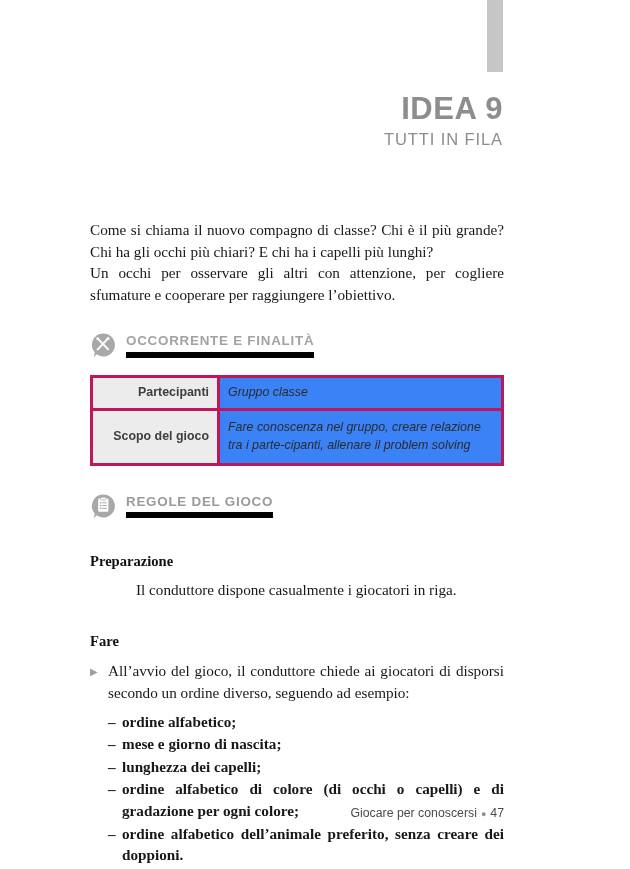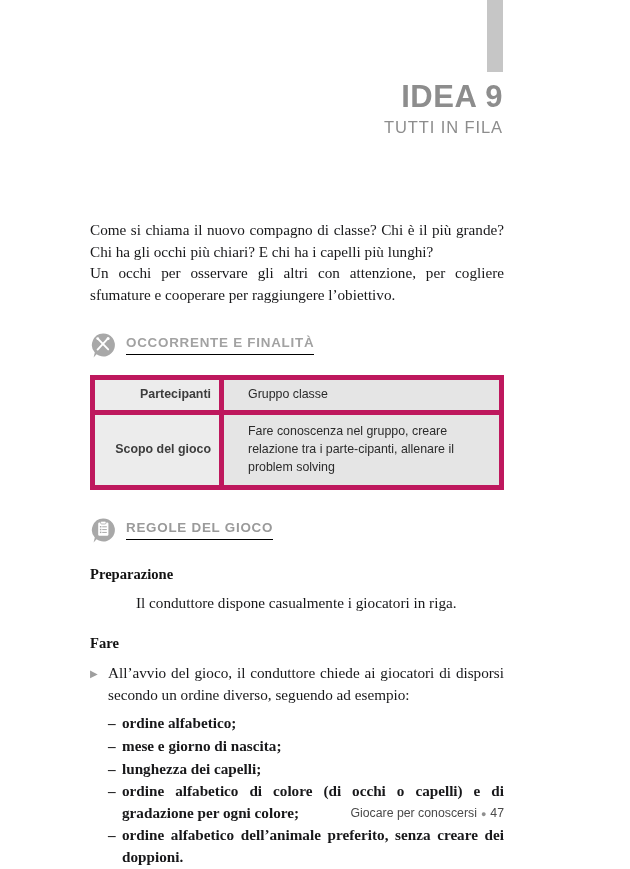--- a/index.html
+++ b/index.html
@@ -27,21 +27,21 @@
     position: absolute;
     left: 487px;
     top: 0;
     width: 16px;
     height: 72px;
     background: #c6c6c6;
   }
   .header-block {
     position: absolute;
     left: 0;
-    top: 80px;
+    top: 92px;
     width: 503px;
     text-align: right;
   }
   .idea-title {
     font-family: "Liberation Sans", sans-serif;
     font-weight: bold;
     font-size: 31px;
     letter-spacing: 0.5px;
     color: #8d8d8d;
     line-height: 1.08;
@@ -88,62 +88,63 @@
     position: relative;
   }
   .badge-icon svg { display: block; }
 
   .section-title {
     font-family: "Liberation Sans", sans-serif;
     font-weight: bold;
     font-size: 13.4px;
     letter-spacing: 0.75px;
     color: #a2a2a2;
-    border-bottom: 1px solid #000000;
+    border-bottom: 6px solid #000000;
     padding-bottom: 3px;
     line-height: 1.1;
   }
   .section-title.dark { color: #9a9a9a; }
 
   
   .info-table {
     margin-top: 16px;
     border-collapse: collapse;
     width: 414px;
     table-layout: fixed;
   }
   .info-table td {
-    border: 5px solid #be185d;
+    border: 3px solid #be185d;
     font-family: "Liberation Sans", sans-serif;
     font-size: 12.4px;
     line-height: 1.44;
     vertical-align: middle;
   }
   .info-table td.lbl {
     width: 110px;
     background: #ececec;
     color: #3d3d3d;
     font-weight: bold;
     text-align: right;
     padding: 6px 8px 6px 6px;
   }
   .info-table td.val {
-    background: #e5e5e5;
+    background: #3b82f6;
     color: #2b2b2b;
-    padding: 6px 8px 6px 24px;
+    padding: 6px 8px 6px 8px;
+    font-style: italic;
   }
   .info-table tr.tall td { padding-top: 8px; padding-bottom: 8px; }
 
   
   .sub-head {
     font-family: "Liberation Serif", serif;
     font-weight: bold;
     font-size: 14.6px;
     color: #111111;
-    margin-top: 22px;
+    margin-top: 33px;
   }
   .para {
     font-size: 15.2px;
     line-height: 1.42;
     margin-top: 9px;
     color: #18181a;
     margin-left: 46px;
   }
 
   .bullet-row {

